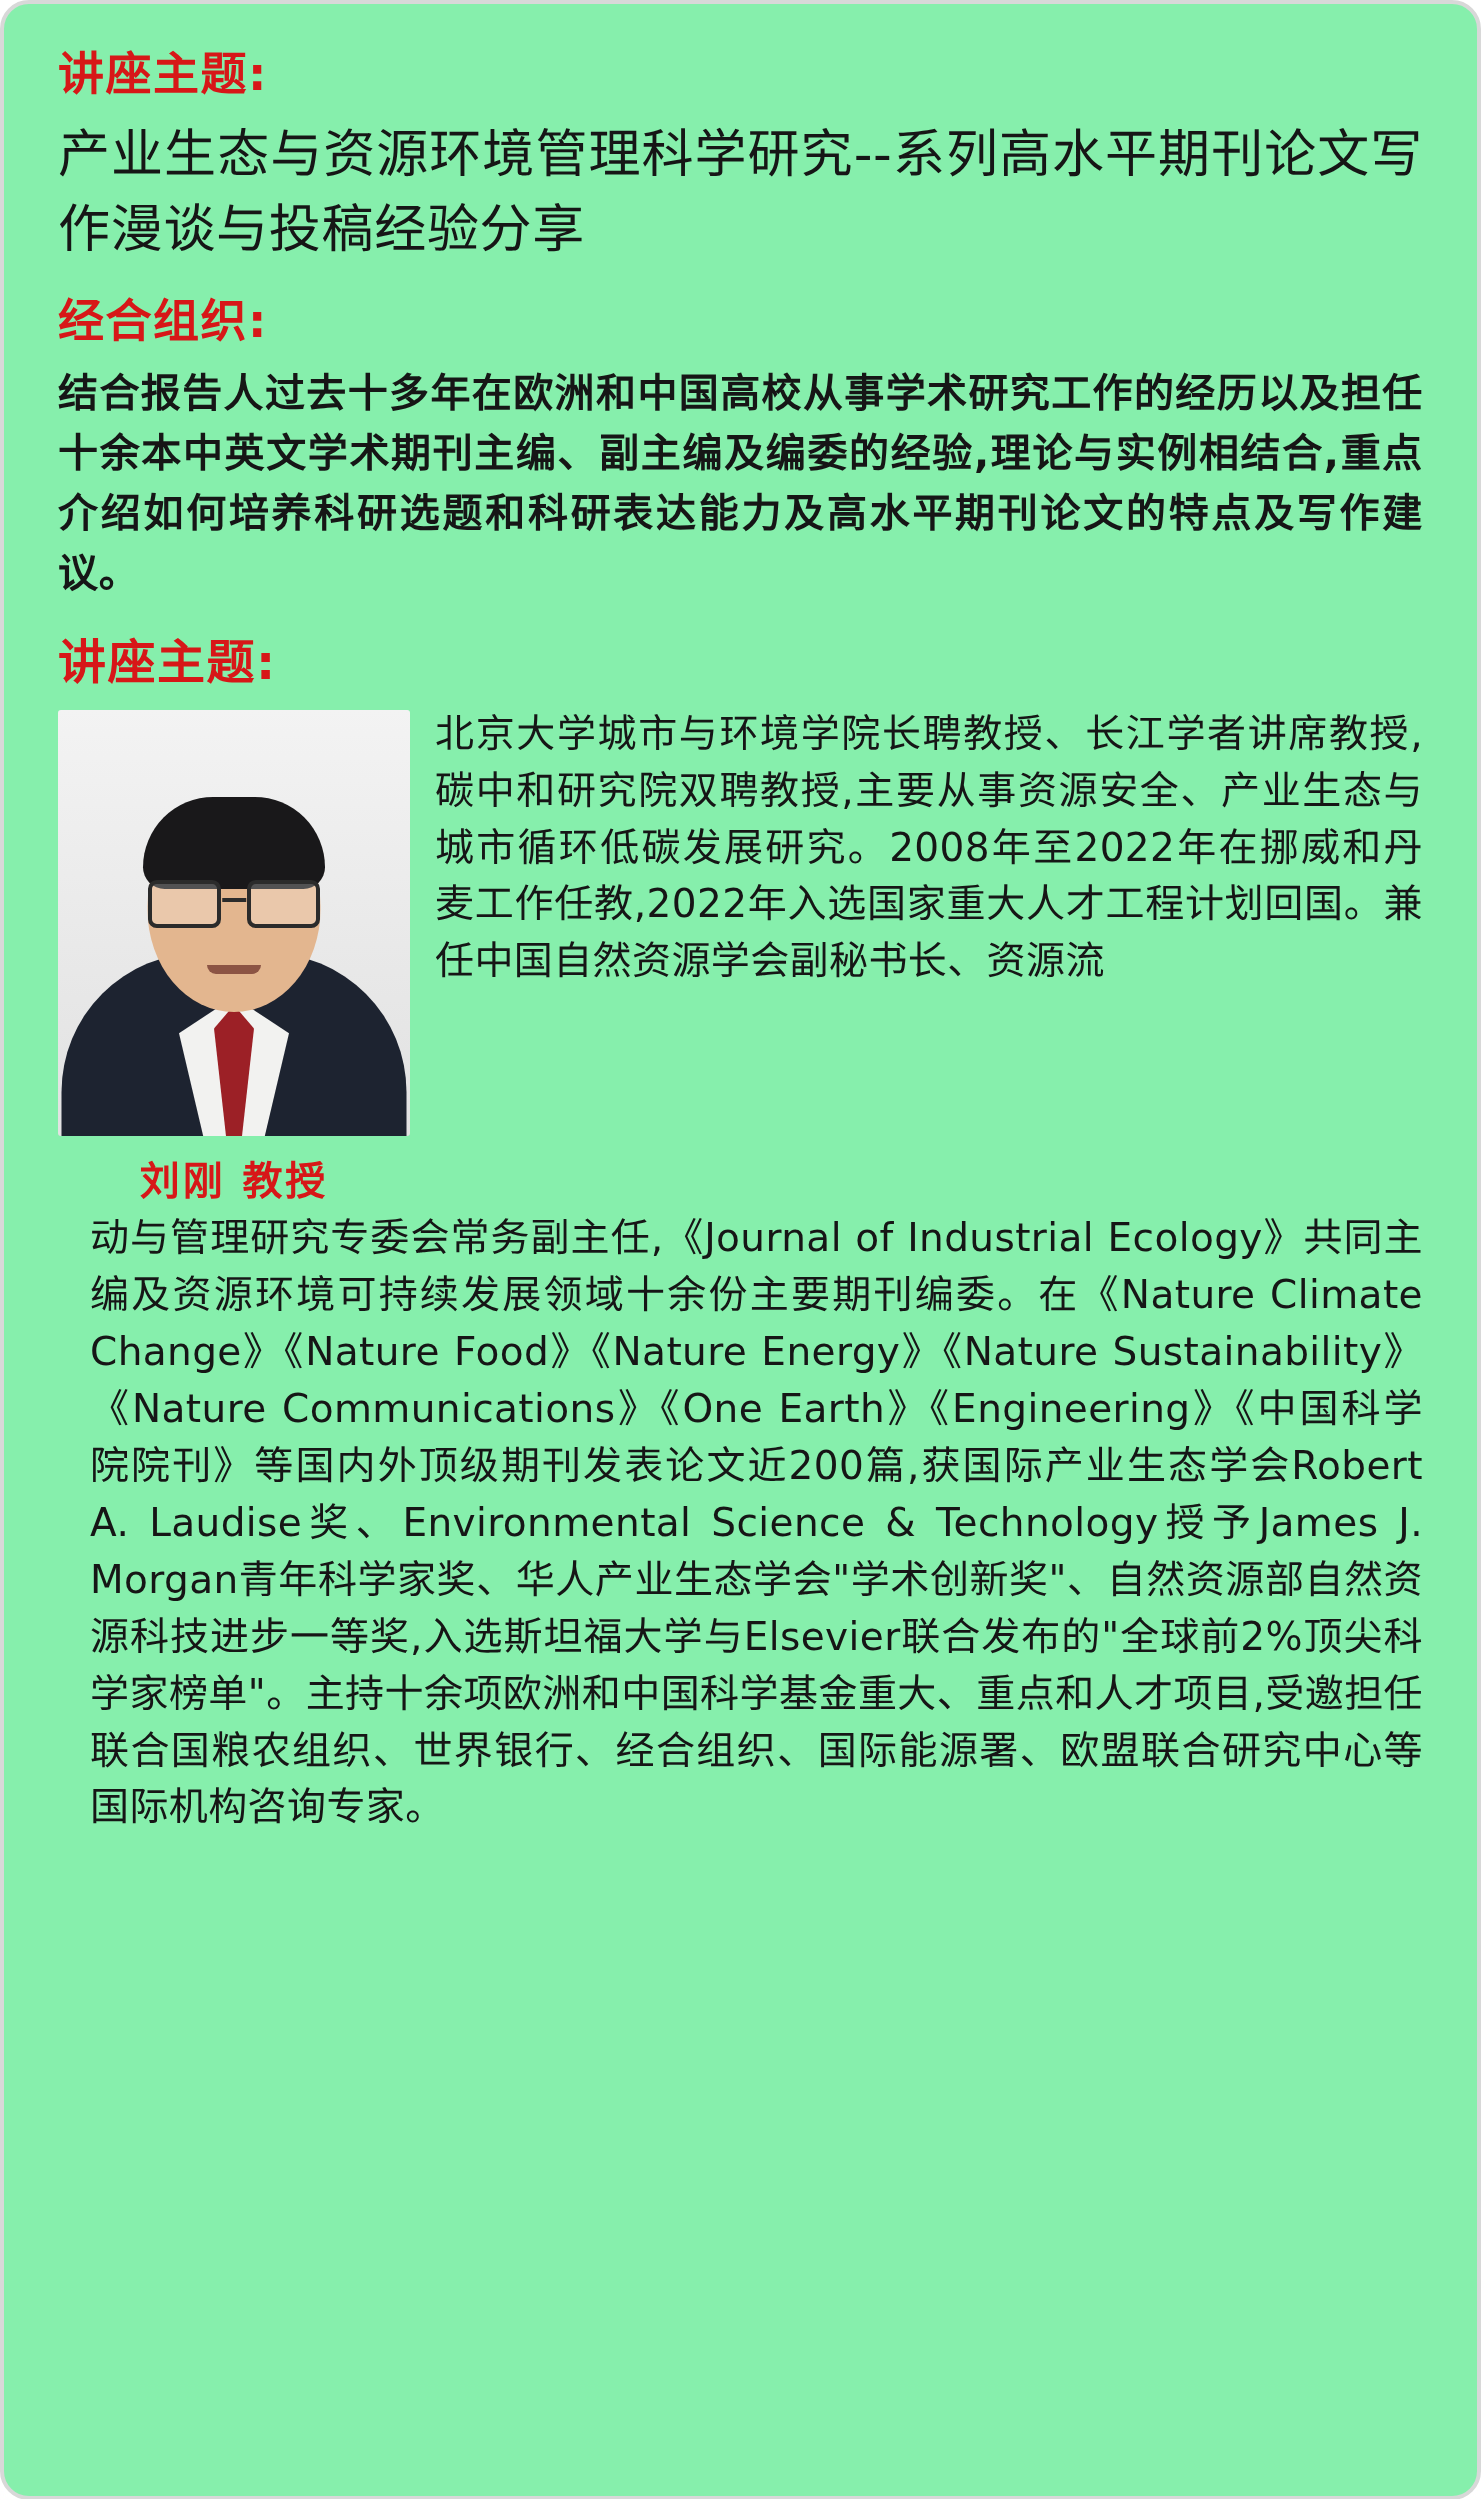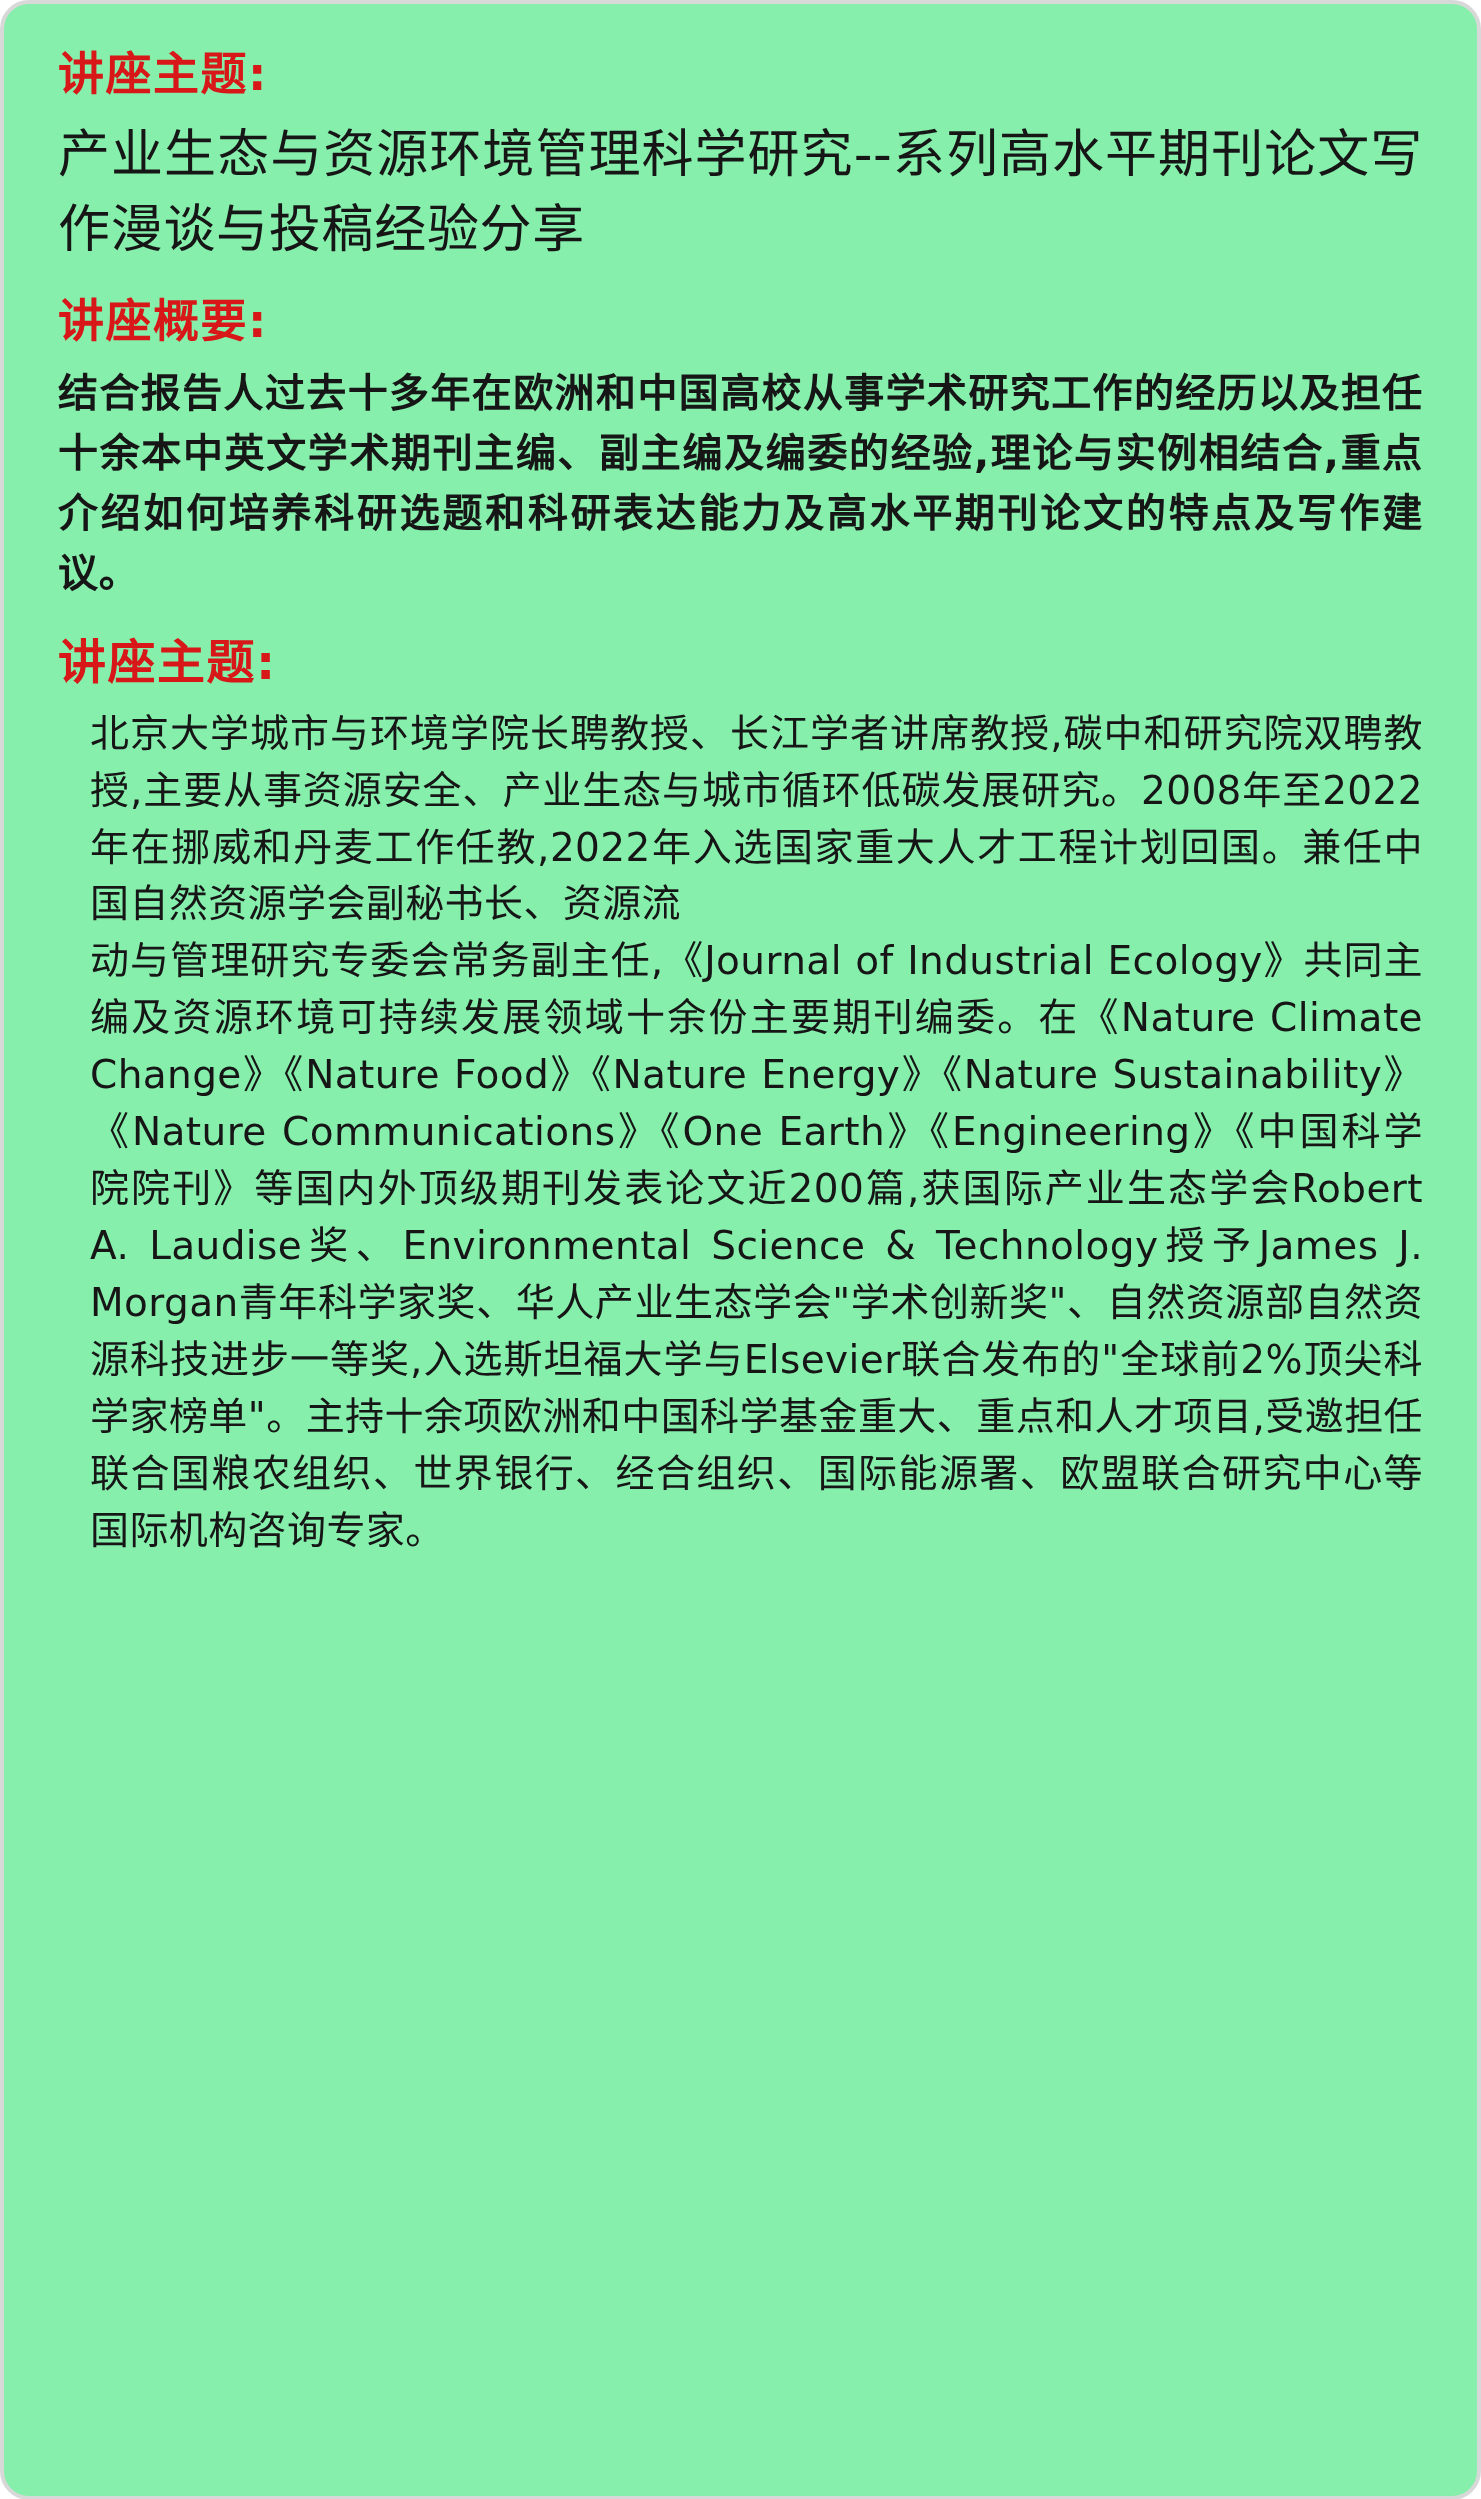--- a/index.html
+++ b/index.html
@@ -185,28 +185,43 @@
 </style>
 </head>
 <body>
 
 <div class="poster">
 
   <h2 class="section-heading heading-topic">讲座主题:</h2>
 
   <p class="body-text topic-text">产业生态与资源环境管理科学研究--系列高水平期刊论文写作漫谈与投稿经验分享</p>
 
-  <h2 class="section-heading heading-summary">讲座概要:</h2>
+  <h2 class="section-heading heading-summary">经合组织:</h2>
 
   <p class="body-text summary-text">结合报告人过去十多年在欧洲和中国高校从事学术研究工作的经历以及担任十余本中英文学术期刊主编、副主编及编委的经验,理论与实例相结合,重点介绍如何培养科研选题和科研表达能力及高水平期刊论文的特点及写作建议。</p>
 
   <h2 class="section-heading heading-expert">讲座主题:</h2>
 
   <div class="expert-block clearfix">
 
+    <div class="photo-wrap">
+      <div class="photo">
+        <div class="ph-suit"></div>
+        <div class="ph-neck"></div>
+        <div class="ph-shirt"></div>
+        <div class="ph-tie"></div>
+        <div class="ph-head"></div>
+        <div class="ph-hair"></div>
+        <div class="ph-glass l"></div>
+        <div class="ph-glass r"></div>
+        <div class="ph-bridge"></div>
+        <div class="ph-mouth"></div>
+      </div>
+      <div class="photo-caption">刘刚 教授</div>
+    </div>
 
     <p class="bio-text">北京大学城市与环境学院长聘教授、长江学者讲席教授,碳中和研究院双聘教授,主要从事资源安全、产业生态与城市循环低碳发展研究。2008年至2022年在挪威和丹麦工作任教,2022年入选国家重大人才工程计划回国。兼任中国自然资源学会副秘书长、资源流</p>
 
   </div>
 
   <p class="bio-text bio-tail">动与管理研究专委会常务副主任,《Journal of Industrial Ecology》共同主编及资源环境可持续发展领域十余份主要期刊编委。在《Nature Climate Change》《Nature Food》《Nature Energy》《Nature Sustainability》《Nature Communications》《One Earth》《Engineering》《中国科学院院刊》等国内外顶级期刊发表论文近200篇,获国际产业生态学会Robert A. Laudise奖、Environmental Science &amp; Technology授予James J. Morgan青年科学家奖、华人产业生态学会"学术创新奖"、自然资源部自然资源科技进步一等奖,入选斯坦福大学与Elsevier联合发布的"全球前2%顶尖科学家榜单"。主持十余项欧洲和中国科学基金重大、重点和人才项目,受邀担任联合国粮农组织、世界银行、经合组织、国际能源署、欧盟联合研究中心等国际机构咨询专家。</p>
 
 </div>
 
 

